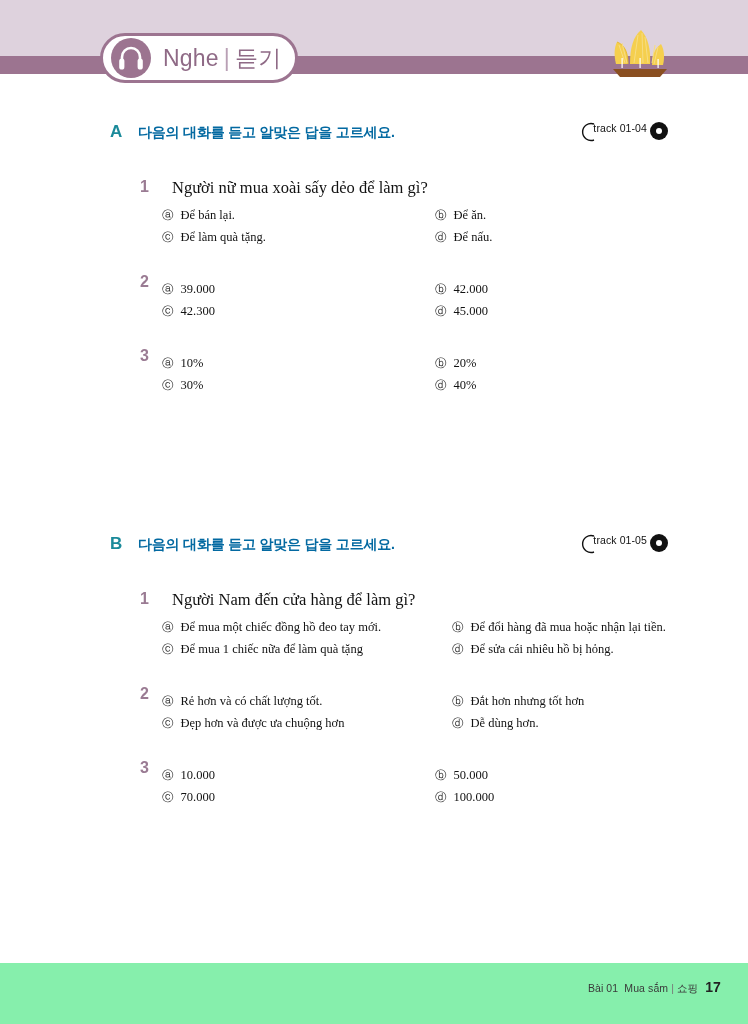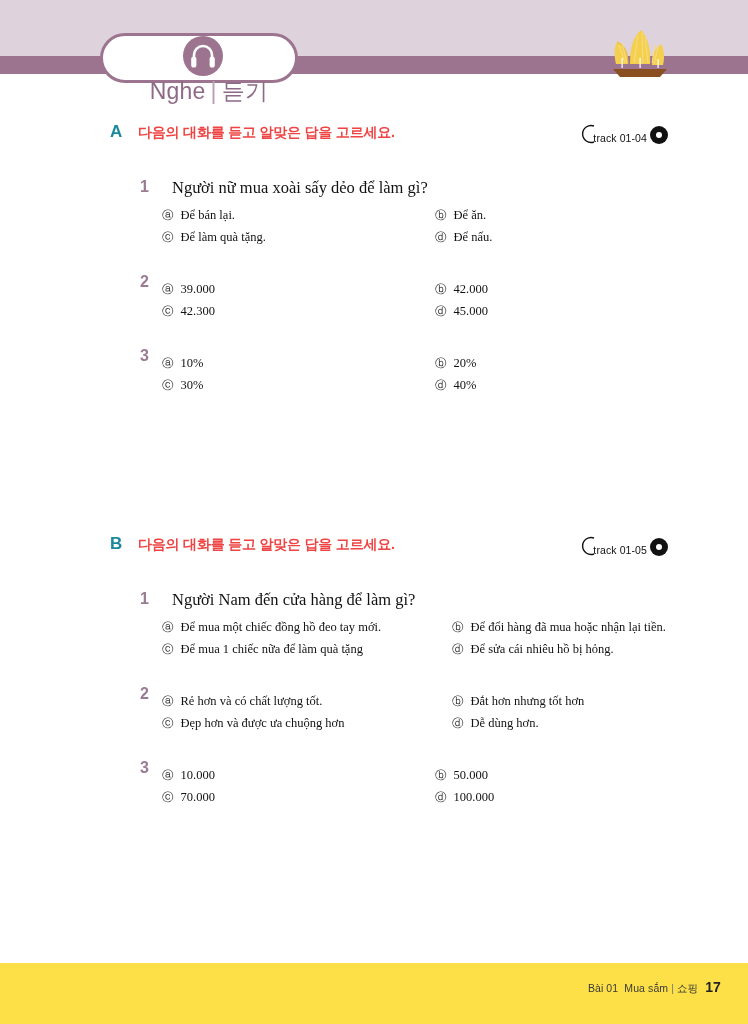--- a/index.html
+++ b/index.html
@@ -38,21 +38,20 @@
     top: 33px;
     width: 198px;
     height: 50px;
     border: 3px solid #9c7490;
     border-radius: 25px;
     background: #ffffff;
     box-sizing: border-box;
     display: flex;
     align-items: center;
     padding-left: 8px;
-    flex-direction: column;
   }
   .headphone-badge {
     width: 40px;
     height: 40px;
     flex: 0 0 40px;
     border-radius: 50%;
     background: #9c7490;
     position: relative;
   }
   .headphone-badge svg { display: block; }
@@ -99,32 +98,32 @@
     font-size: 17px;
     font-weight: bold;
     color: #1a8a9a;
     font-family: "Liberation Sans", sans-serif;
   }
   .section-instruction {
     position: absolute;
     left: 138px;
     top: 2px;
     font-size: 14px;
-    color: #ef4444;
+    color: #0369a1;
     font-weight: bold;
     letter-spacing: -0.2px;
   }
 
   
   .track-badge {
     position: absolute;
     right: 80px;
     top: 0px;
     display: flex;
-    align-items: flex-end;
+    align-items: flex-start;
     height: 22px;
   }
   .track-arc {
     width: 16px;
     height: 20px;
     position: relative;
     flex: 0 0 16px;
   }
   .track-label {
     font-size: 10.5px;
@@ -207,21 +206,21 @@
   .cols-narrow .opt:first-child { width: 273px; }
   .cols-wide   .opt:first-child { width: 290px; }
 
   
   .footer-band {
     position: absolute;
     left: 0;
     top: 963px;
     width: 748px;
     height: 61px;
-    background: #fde047;
+    background: #86efac;
   }
   .footer-text {
     position: absolute;
     right: 27px;
     top: 16px;
     font-size: 10.5px;
     color: #3a3a3a;
     letter-spacing: .1px;
     white-space: nowrap;
   }

